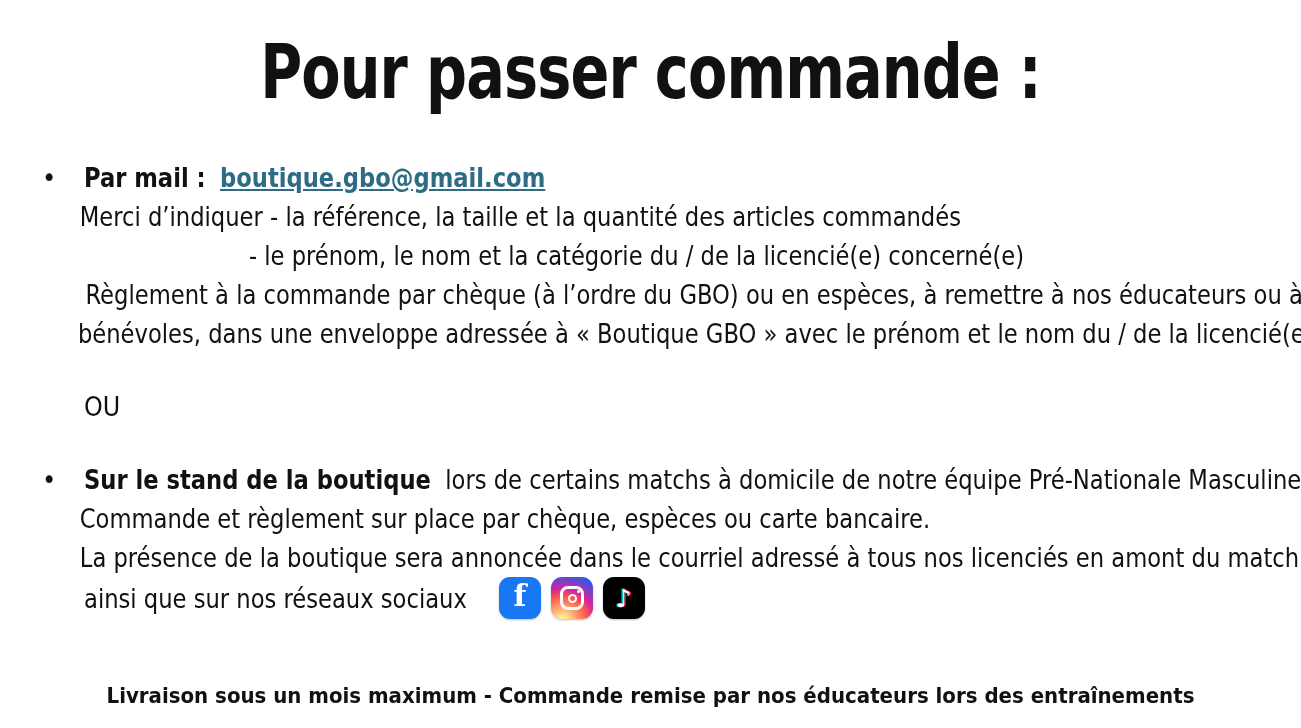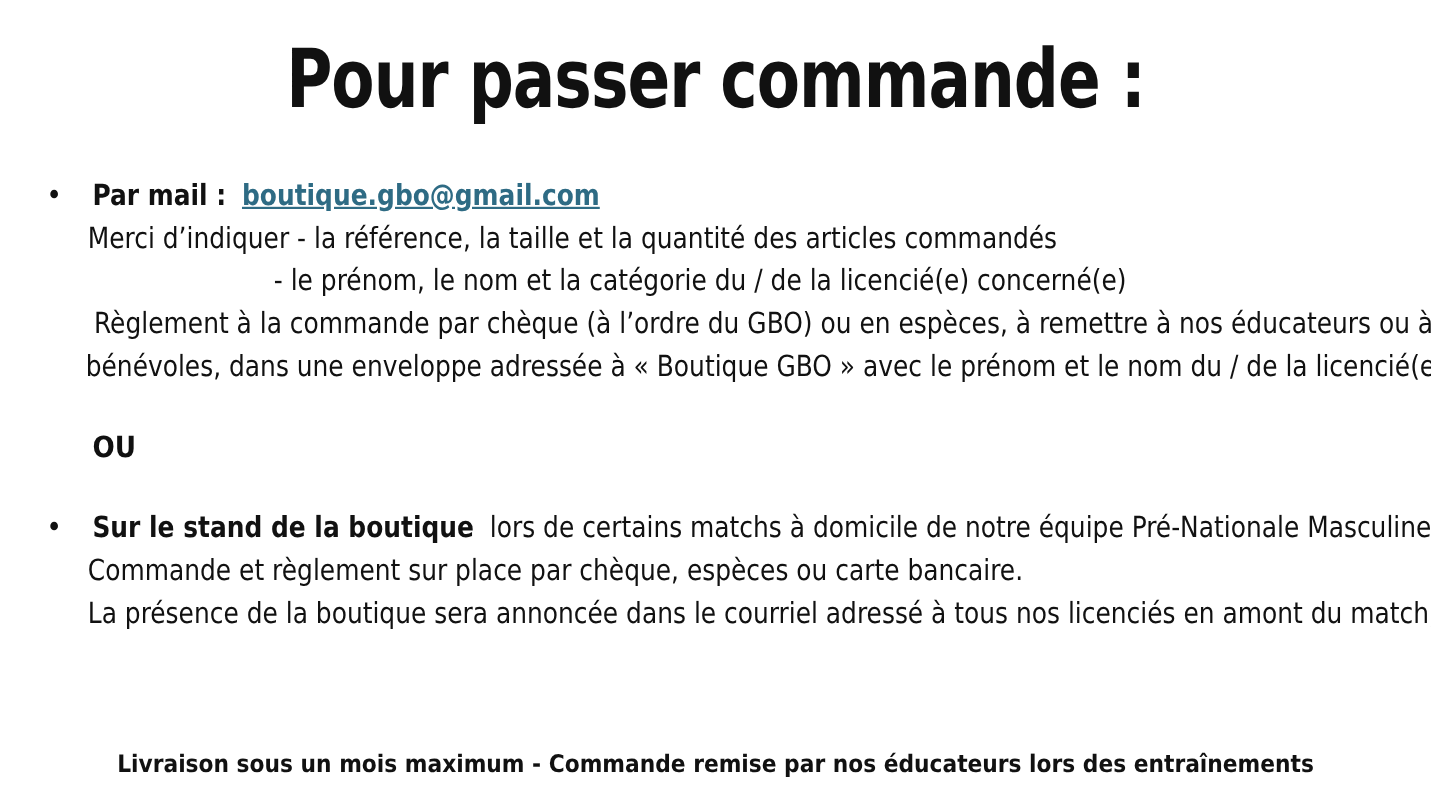--- a/index.html
+++ b/index.html
@@ -72,21 +72,21 @@
     font-weight: 700;
   }
   .indent-1 { padding-left: 84px; }
   .indent-2 { padding-left: 262px; }
   .indent-narrow { padding-left: 90px; }
   .indent-tiny { padding-left: 82px; }
 
   .ou {
     font-size: 26.5px;
     line-height: 39px;
-    font-weight: 700;
+    font-weight: 400;
     padding-left: 84px;
   }
   .gap-md { height: 34px; }
 
   .social-line {
     display: flex;
     align-items: center;
     gap: 0;
     padding-left: 84px;
   }
@@ -213,18 +213,30 @@
       <span class="bullet-dot">•</span>
       <div class="line bold-lead">
         <b>Sur le stand de la boutique</b>
         <span>&nbsp;</span><span>lors de certains matchs à domicile de notre équipe Pré-Nationale Masculine.</span>
       </div>
     </div>
 
     <div class="line indent-1">Commande et règlement sur place par chèque, espèces ou carte bancaire.</div>
     <div class="line indent-1">La présence de la boutique sera annoncée dans le courriel adressé à tous nos licenciés en amont du match,</div>
 
+    <div class="social-line">
+      <span class="social-text">ainsi que sur nos réseaux sociaux</span>
+      <span class="icons">
+        <span class="icon icon-fb">f</span>
+        <span class="icon icon-ig">
+          <span class="ig-inner"></span>
+        </span>
+        <span class="icon icon-tt">
+          <span class="tt-note">♪</span>
+        </span>
+      </span>
+    </div>
 
   </div>
 
   <div class="footer">Livraison sous un mois maximum - Commande remise par nos éducateurs lors des entraînements</div>
 
 </div>
 
 </body></html>

